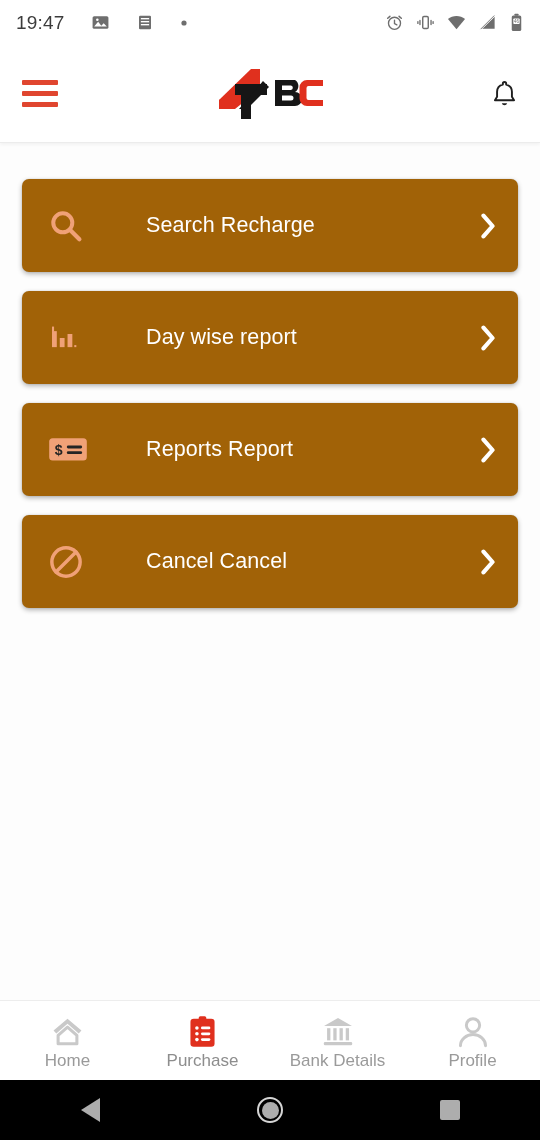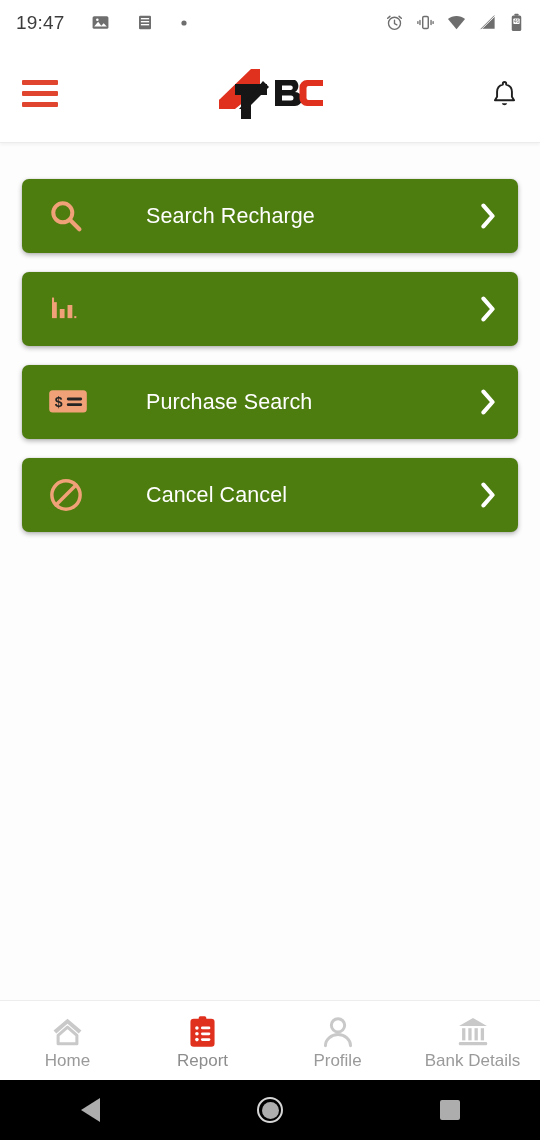--- a/index.html
+++ b/index.html
@@ -57,22 +57,22 @@
 
   
   .content{
     width:540px;
     height:857px;
     background:#fdfdfd;
     padding:36px 22px 0 22px;
     display:flex; flex-direction:column; gap:19px;
   }
   .card{
-    height:74px;
-    background:#4d7c0f;
+    height:93px;
+    background:#a16207;
     border-radius:7px;
     display:flex; align-items:center;
     padding:0 22px 0 26px;
     box-shadow:0 2px 5px rgba(0,0,0,.30), 0 0 0 .5px rgba(0,0,0,.06);
     cursor:pointer;
     position:relative;
   }
   .card-icon{
     width:46px; height:40px;
     display:flex; align-items:center; justify-content:flex-start;
@@ -257,37 +257,38 @@
   <div class="card">
     <div class="card-icon">
       <svg width="32" height="32" viewBox="0 0 28 28">
         <rect x="3.5" y="8" width="4.2" height="14" fill="#f0a177"></rect>
         <rect x="10.3" y="14" width="4.2" height="8" fill="#f0a177"></rect>
         <rect x="17.1" y="10.5" width="4.2" height="11.5" fill="#f0a177"></rect>
         <rect x="3.5" y="4" width="1.8" height="4.6" fill="#f0a177"></rect>
         <rect x="23" y="20.2" width="1.8" height="1.8" fill="#f0a177"></rect>
       </svg>
     </div>
+    <div class="card-label">Day wise report</div>
     <div class="card-chevron">
       <svg width="16" height="26" viewBox="0 0 12 20">
         <path d="M2.5 2 L9.5 10 L2.5 18" fill="none" stroke="#ffffff" stroke-width="3.2" stroke-linecap="round" stroke-linejoin="round"></path>
       </svg>
     </div>
   </div>
 
   <div class="card">
     <div class="card-icon">
       <svg width="40" height="30" viewBox="0 0 34 24">
         <rect x="1" y="2" width="32" height="19" rx="3" fill="#f0a177"></rect>
         <text x="9" y="16.3" font-size="12" font-weight="bold" fill="#242424" text-anchor="middle" font-family="Liberation Sans, sans-serif">$</text>
         <rect x="16" y="8.2" width="13" height="2.5" rx="1.2" fill="#242424"></rect>
         <rect x="16" y="13" width="13" height="2.5" rx="1.2" fill="#242424"></rect>
       </svg>
     </div>
-    <div class="card-label">Purchase Search</div>
+    <div class="card-label">Reports Report</div>
     <div class="card-chevron">
       <svg width="16" height="26" viewBox="0 0 12 20">
         <path d="M2.5 2 L9.5 10 L2.5 18" fill="none" stroke="#ffffff" stroke-width="3.2" stroke-linecap="round" stroke-linejoin="round"></path>
       </svg>
     </div>
   </div>
 
   <div class="card">
     <div class="card-icon">
       <svg width="36" height="36" viewBox="0 0 28 28">
@@ -319,43 +320,43 @@
     <svg width="31" height="33" viewBox="0 0 24 26">
       <rect x="9" y="1" width="6" height="3.6" rx="1.3" fill="#e0301e"></rect>
       <rect x="2.5" y="3" width="19" height="22" rx="2.6" fill="#e0301e"></rect>
       <circle cx="7.6" cy="10.2" r="1.4" fill="#ffffff"></circle>
       <circle cx="7.6" cy="14.8" r="1.4" fill="#ffffff"></circle>
       <circle cx="7.6" cy="19.4" r="1.4" fill="#ffffff"></circle>
       <rect x="10.8" y="9.1" width="7.4" height="2.2" rx="1.1" fill="#ffffff"></rect>
       <rect x="10.8" y="13.7" width="7.4" height="2.2" rx="1.1" fill="#ffffff"></rect>
       <rect x="10.8" y="18.3" width="7.4" height="2.2" rx="1.1" fill="#ffffff"></rect>
     </svg>
-    <span class="nav-label">Report</span>
-  </div>
-
-  <div class="nav-item">
-    <svg width="32" height="33" viewBox="0 0 26 26">
-      <circle cx="13" cy="8" r="5.4" fill="none" stroke="#c9c9c9" stroke-width="2.4"></circle>
-      <path d="M2.8 24.5 a10.2 9 0 0 1 20.4 0" fill="none" stroke="#c9c9c9" stroke-width="2.4" stroke-linecap="round"></path>
-    </svg>
-    <span class="nav-label">Profile</span>
+    <span class="nav-label">Purchase</span>
   </div>
 
   <div class="nav-item">
     <svg width="34" height="33" viewBox="0 0 26 26">
       <path d="M13 2.4 L24 8.6 L2 8.6 Z" fill="#c9c9c9"></path>
       <rect x="4.4" y="10.4" width="2.6" height="9.6" fill="#c9c9c9"></rect>
       <rect x="9.3" y="10.4" width="2.6" height="9.6" fill="#c9c9c9"></rect>
       <rect x="14.2" y="10.4" width="2.6" height="9.6" fill="#c9c9c9"></rect>
       <rect x="19.1" y="10.4" width="2.6" height="9.6" fill="#c9c9c9"></rect>
       <rect x="1.8" y="21.3" width="22.4" height="2.6" rx="1" fill="#c9c9c9"></rect>
     </svg>
     <span class="nav-label">Bank Details</span>
   </div>
 
+  <div class="nav-item">
+    <svg width="32" height="33" viewBox="0 0 26 26">
+      <circle cx="13" cy="8" r="5.4" fill="none" stroke="#c9c9c9" stroke-width="2.4"></circle>
+      <path d="M2.8 24.5 a10.2 9 0 0 1 20.4 0" fill="none" stroke="#c9c9c9" stroke-width="2.4" stroke-linecap="round"></path>
+    </svg>
+    <span class="nav-label">Profile</span>
+  </div>
+
 </div>
 
 <div class="androidnav">
   <div class="an-btn">
     <div class="an-tri"></div>
   </div>
   <div class="an-btn">
     <div class="an-circle">
         <i></i>
       </div>

